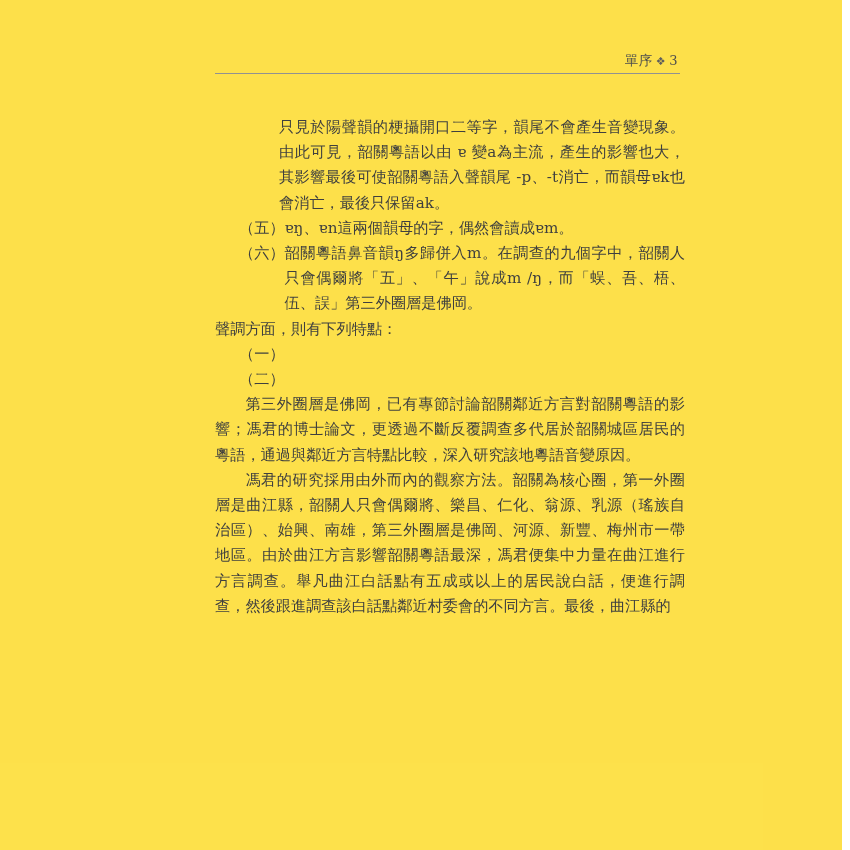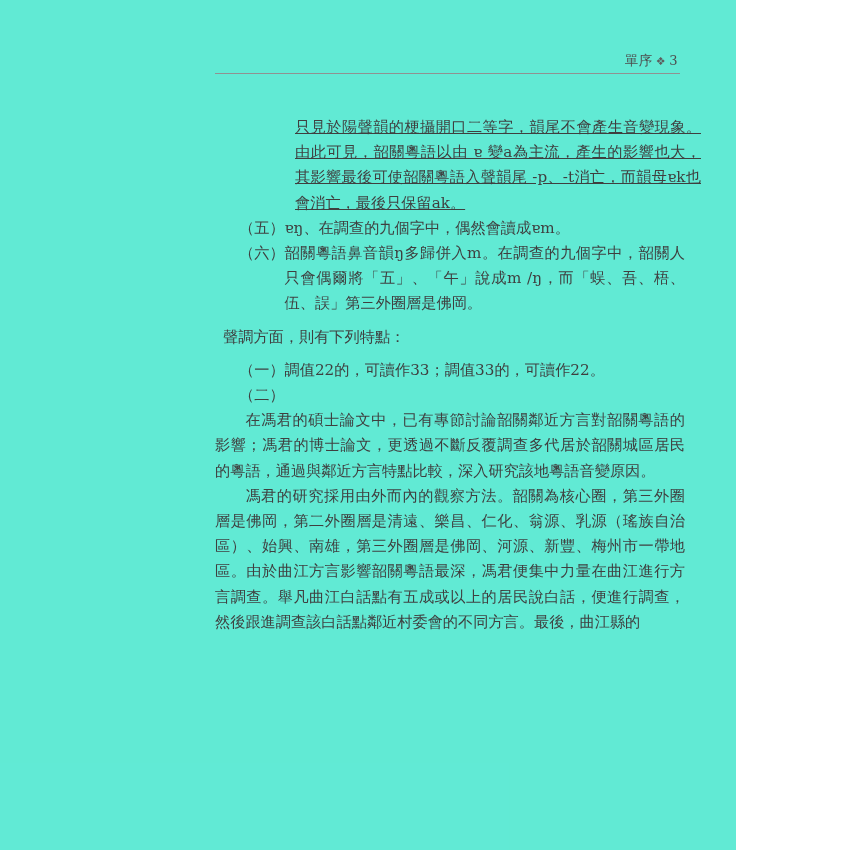--- a/index.html
+++ b/index.html
@@ -12,23 +12,23 @@
     width: 850px;
     height: 850px;
     overflow: hidden;
     font-family: "DejaVu Serif", "Liberation Serif", serif;
     color: #3a3a3a;
     -webkit-font-smoothing: antialiased;
   }
 
   .page {
     position: relative;
-    width: 736px;
+    width: 842px;
     height: 850px;
-    background: #5eead4;
+    background: #fde047;
   }
 
   
   .header-area {
     position: absolute;
     left: 215px;
     top: 52px;
     width: 465px;
   }
   .header-line {
@@ -74,45 +74,44 @@
     text-justify: inter-ideograph;
   }
 
   
   .para.indent-2 {
     text-indent: 2em;
   }
 
   
   .para.offset-first {
-    margin-left: 80px;
+    margin-left: 64px;
     width: 406px;
     text-indent: 0;
-    text-decoration: underline;
   }
 
   
   .list-item {
     display: flex;
     margin-left: 24px;
     width: 446px;
   }
   .list-item .marker {
     flex: 0 0 auto;
     white-space: nowrap;
   }
   .list-item .item-text {
     flex: 1 1 auto;
     text-align: justify;
     text-justify: inter-ideograph;
   }
 
   
   .lead-line {
-    margin: 8px;
+    margin: 0;
     text-indent: 0;
   }
 
   
   .page::after {
     content: "";
     position: absolute;
     inset: 0;
     pointer-events: none;
     background: rgba(255,255,255,0.02);
@@ -129,39 +128,38 @@
     </div>
     <div class="header-rule"></div>
   </div>
 
   <div class="body-block">
 
     <p class="para offset-first">只見於陽聲韻的梗攝開口二等字，韻尾不會產生音變現象。由此可見，韶關粵語以由 ɐ 變a為主流，產生的影響也大，其影響最後可使韶關粵語入聲韻尾 -p、-t消亡，而韻母ɐk也會消亡，最後只保留ak。</p>
 
     <div class="list-item">
       <span class="marker">（五）</span>
-      <span class="item-text">ɐŋ、在調查的九個字中，偶然會讀成ɐm。</span>
+      <span class="item-text">ɐŋ、ɐn這兩個韻母的字，偶然會讀成ɐm。</span>
     </div>
 
     <div class="list-item">
       <span class="marker">（六）</span>
       <span class="item-text">韶關粵語鼻音韻ŋ多歸併入m。在調查的九個字中，韶關人只會偶爾將「五」、「午」說成m /ŋ，而「蜈、吾、梧、伍、誤」第三外圈層是佛岡。</span>
     </div>
 
     <p class="para lead-line">聲調方面，則有下列特點：</p>
 
     <div class="list-item">
       <span class="marker">（一）</span>
-      <span class="item-text">調值22的，可讀作33；調值33的，可讀作22。</span>
     </div>
 
     <div class="list-item">
       <span class="marker">（二）</span>
     </div>
 
 
-    <p class="para indent-2">在馮君的碩士論文中，已有專節討論韶關鄰近方言對韶關粵語的影響；馮君的博士論文，更透過不斷反覆調查多代居於韶關城區居民的粵語，通過與鄰近方言特點比較，深入研究該地粵語音變原因。</p>
+    <p class="para indent-2">第三外圈層是佛岡，已有專節討論韶關鄰近方言對韶關粵語的影響；馮君的博士論文，更透過不斷反覆調查多代居於韶關城區居民的粵語，通過與鄰近方言特點比較，深入研究該地粵語音變原因。</p>
 
-    <p class="para indent-2">馮君的研究採用由外而內的觀察方法。韶關為核心圈，第三外圈層是佛岡，第二外圈層是清遠、樂昌、仁化、翁源、乳源（瑤族自治區）、始興、南雄，第三外圈層是佛岡、河源、新豐、梅州市一帶地區。由於曲江方言影響韶關粵語最深，馮君便集中力量在曲江進行方言調查。舉凡曲江白話點有五成或以上的居民說白話，便進行調查，然後跟進調查該白話點鄰近村委會的不同方言。最後，曲江縣的</p>
+    <p class="para indent-2">馮君的研究採用由外而內的觀察方法。韶關為核心圈，第一外圈層是曲江縣，韶關人只會偶爾將、樂昌、仁化、翁源、乳源（瑤族自治區）、始興、南雄，第三外圈層是佛岡、河源、新豐、梅州市一帶地區。由於曲江方言影響韶關粵語最深，馮君便集中力量在曲江進行方言調查。舉凡曲江白話點有五成或以上的居民說白話，便進行調查，然後跟進調查該白話點鄰近村委會的不同方言。最後，曲江縣的</p>
 
   </div>
 
 </div>
 
 </body></html>

